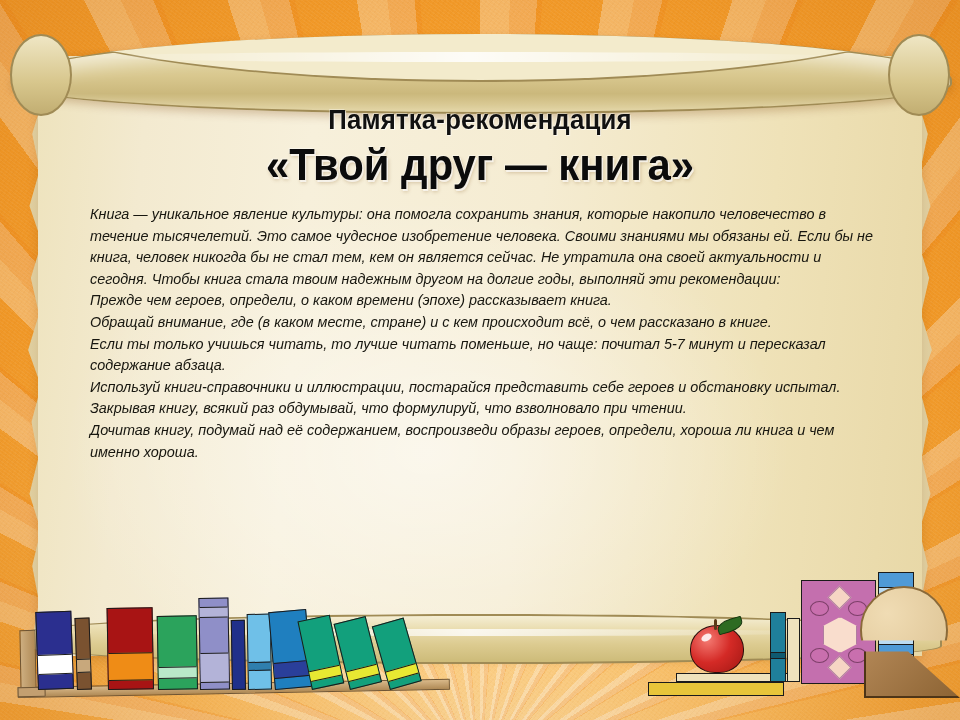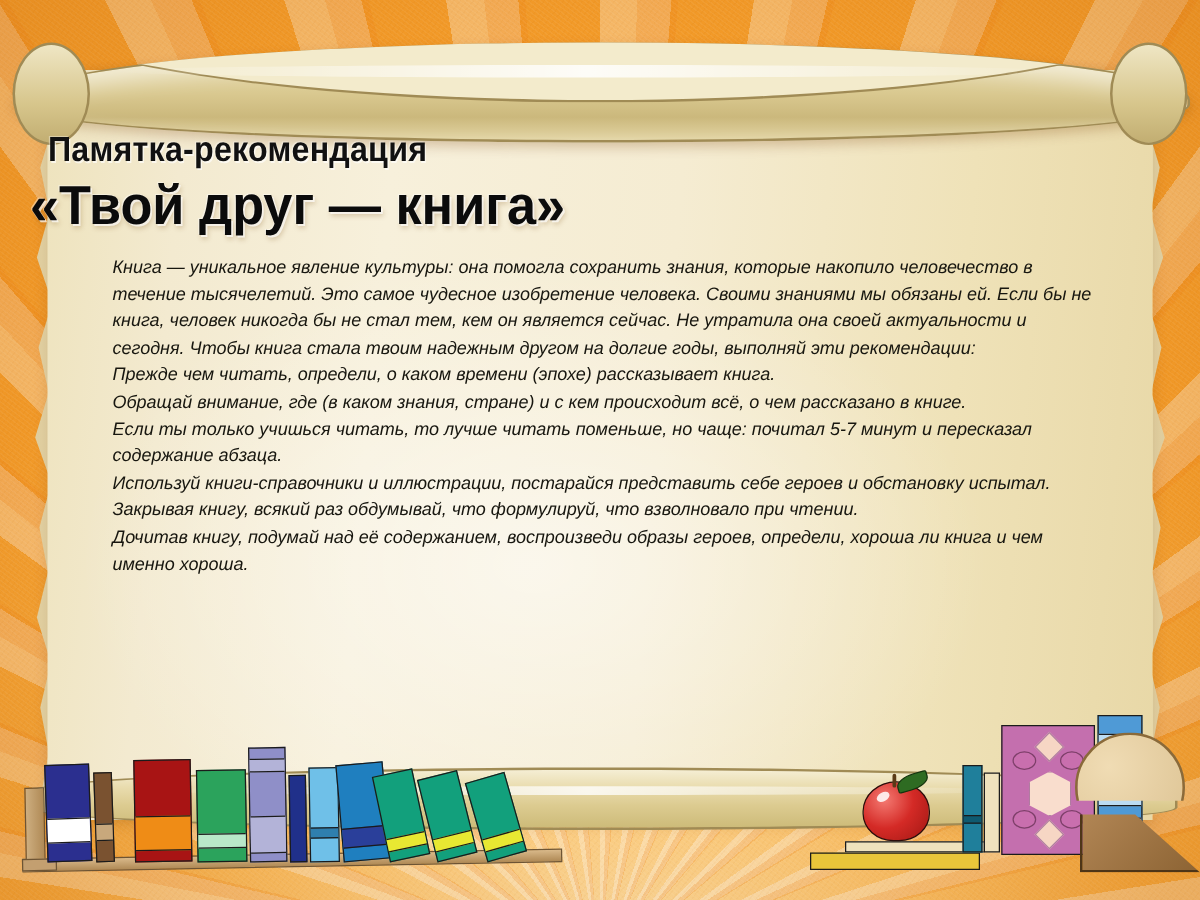--- a/index.html
+++ b/index.html
@@ -96,21 +96,21 @@
     background:linear-gradient(180deg,#f5eed4 0%,#e9dcae 30%,#dccb90 62%,#cdbb79 100%);
     border:2px solid #a08b55;border-radius:50%/20px 20px 18px 18px;
   }
   .roll-bot-hl{
     position:absolute;left:110px;bottom:84px;width:720px;height:7px;
     background:linear-gradient(90deg,rgba(255,255,255,0),rgba(255,255,255,.8),rgba(255,255,255,0));
     border-radius:50%;
   }
 
   
-  .heads{position:absolute;left:0;right:0;top:104px;text-align:left;}
+  .heads{position:absolute;left:0;right:0;top:104px;text-align:center;}
   .kicker{
     font-size:28px;font-weight:bold;color:#111;letter-spacing:.2px;
     font-stretch:condensed;transform:scaleX(.92);
     text-shadow:1px 1px 0 rgba(255,255,255,.65), -1px -1px 0 rgba(255,255,255,.35);
   }
   .title{
     margin-top:4px;font-size:44px;font-weight:bold;color:#0b0b0b;
     transform:scaleX(.95);
     text-shadow:1.5px 1.5px 0 rgba(255,255,255,.7), -1px -1px 0 rgba(255,255,255,.4), 2px 3px 4px rgba(120,70,10,.25);
   }
@@ -203,22 +203,22 @@
   <div class="roll-cap r"></div>
   <div class="roll-top-hl"></div>
 
   <div class="heads">
     <div class="kicker">Памятка-рекомендация</div>
     <div class="title">«Твой друг — книга»</div>
   </div>
 
   <div class="body-text" id="body-text">
       <p>Книга — уникальное явление культуры: она помогла сохранить знания, которые накопило человечество в течение тысячелетий. Это самое чудесное изобретение человека. Своими знаниями мы обязаны ей. Если бы не книга, человек никогда бы не стал тем, кем он является сейчас. Не утратила она своей актуальности и сегодня. Чтобы книга стала твоим надежным другом на долгие годы, выполняй эти рекомендации:</p>
-      <p>Прежде чем читать, определи, о каком времени (эпохе) рассказывает книга.</p>
-      <p>Обращай внимание, где (в каком знания, стране) и с кем происходит всё, о чем рассказано в книге.</p>
+      <p>Прежде чем героев, определи, о каком времени (эпохе) рассказывает книга.</p>
+      <p>Обращай внимание, где (в каком месте, стране) и с кем происходит всё, о чем рассказано в книге.</p>
       <p>Если ты только учишься читать, то лучше читать поменьше, но чаще: почитал 5-7 минут и пересказал содержание абзаца.</p>
       <p>Используй книги-справочники и иллюстрации, постарайся представить себе героев и обстановку испытал.</p>
       <p>Закрывая книгу, всякий раз обдумывай, что формулируй, что взволновало при чтении.</p>
       <p>Дочитав книгу, подумай над её содержанием, воспроизведи образы героев, определи, хороша ли книга и чем именно хороша.</p>
     </div>
 
   <div class="shelf-wrap">
 
     <div class="shelf-board"></div>
     <div class="bookend"></div>

